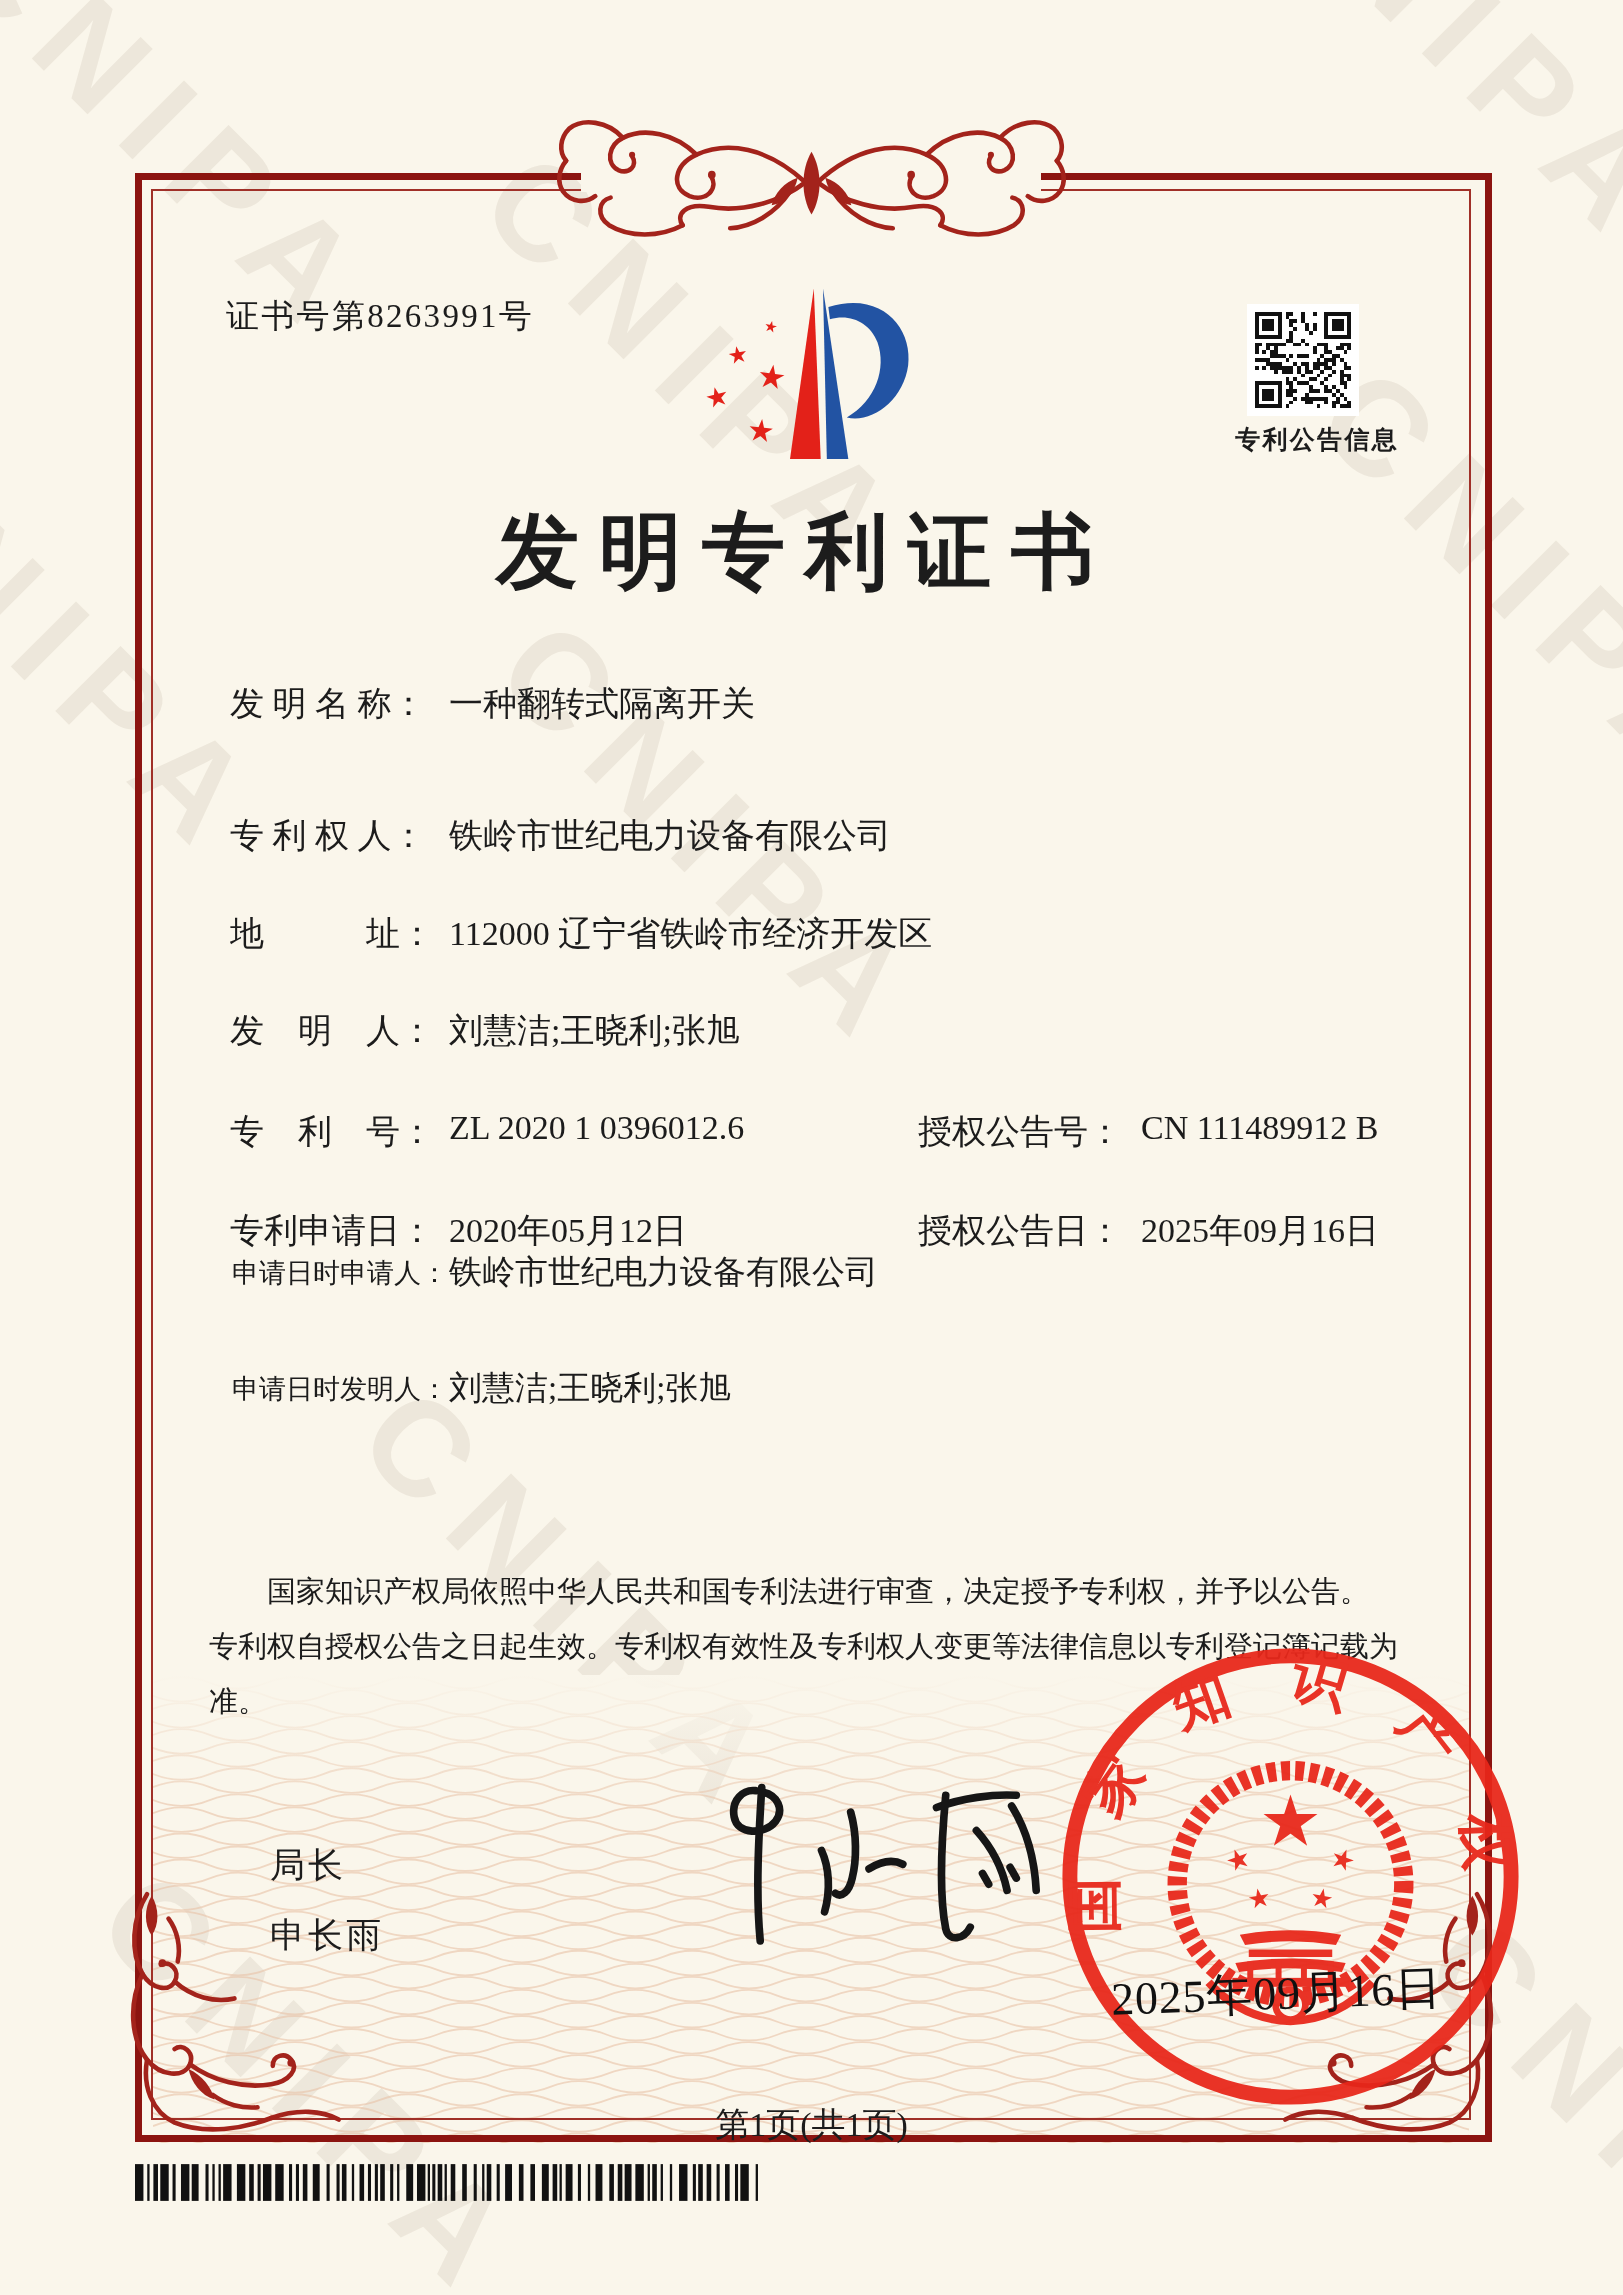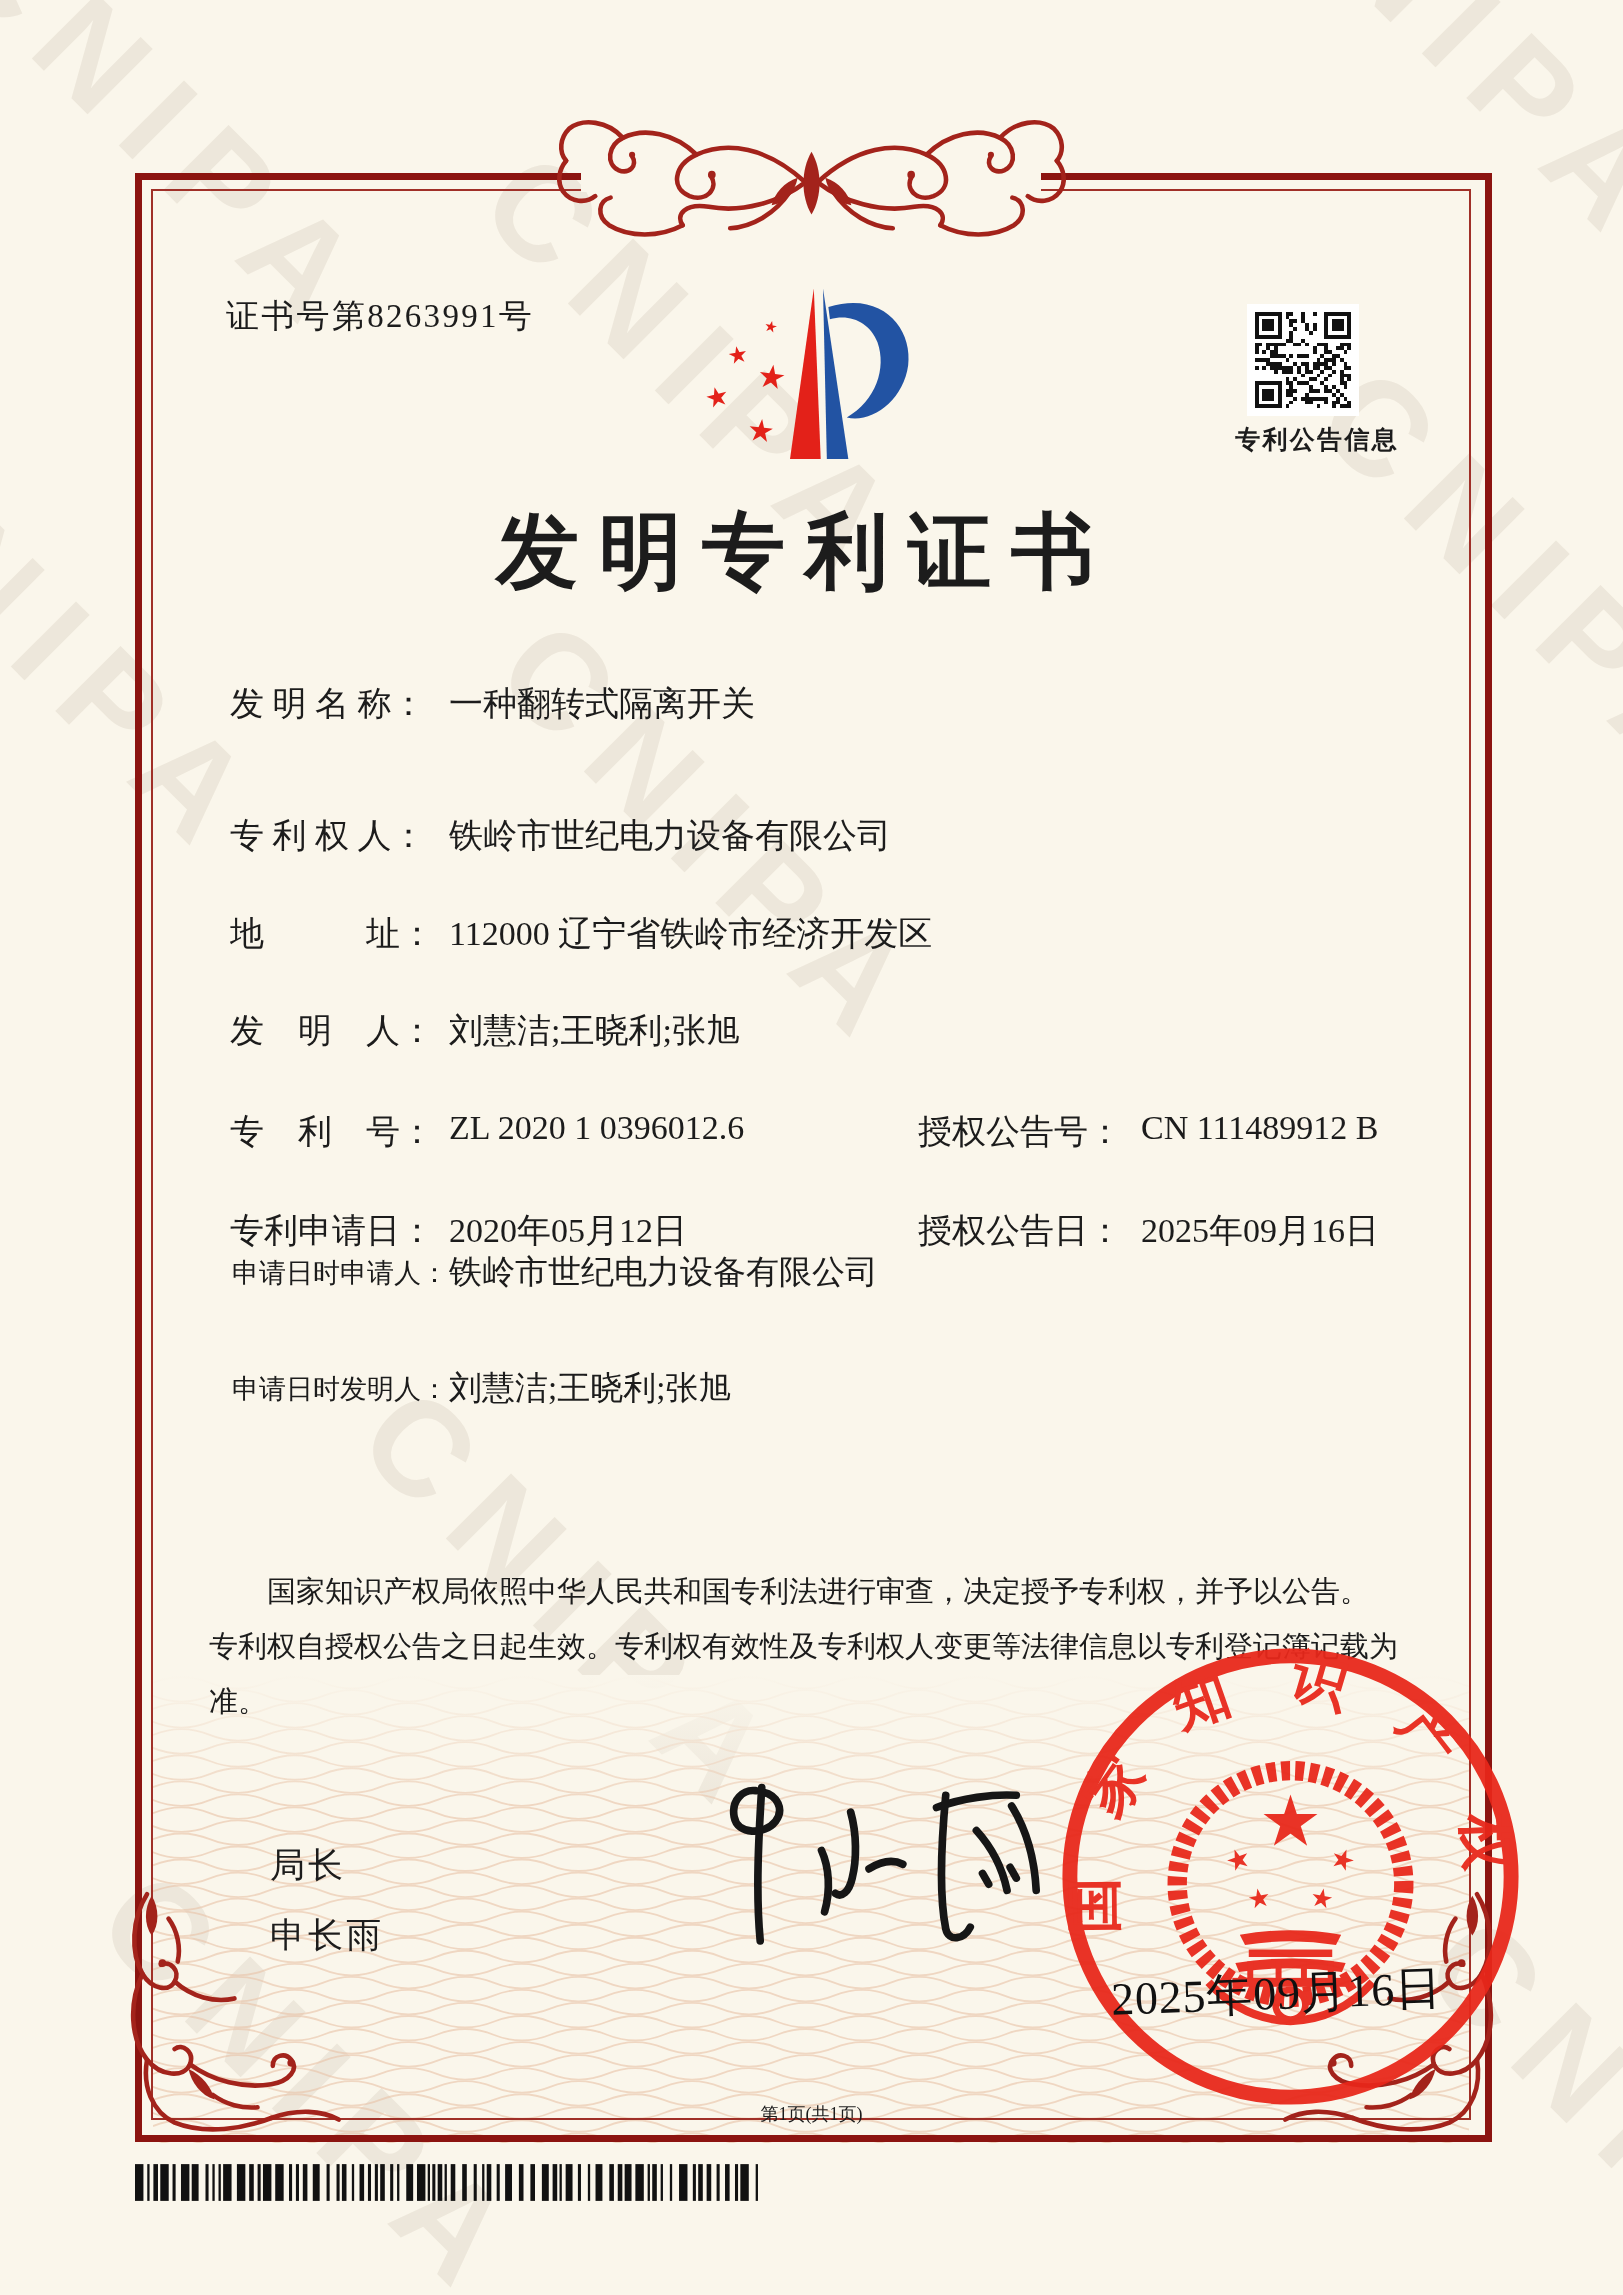--- a/index.html
+++ b/index.html
@@ -40,21 +40,21 @@
   
   .statement{position:absolute; left:209px; top:1564px; width:1236px;
     font-size:29px; line-height:55px;}
   .statement .l1{text-indent:58px;}
   
   .sig-title{position:absolute; left:270px; top:1842px; font-size:35px; letter-spacing:3.1px;}
   .sig-name{position:absolute; left:270px; top:1912px; font-size:35px; letter-spacing:3.1px;}
   
   .seal-date{position:absolute; left:1054px; top:1963px; width:445px; text-align:center;
     font-size:46px; color:#111; transform:rotate(-2deg); letter-spacing:0.8px;}
-  .footer-page{position:absolute; left:0; top:2102px; width:1623px; text-align:center; font-size:18px;}
+  .footer-page{position:absolute; left:0; top:2102px; width:1623px; text-align:center; font-size:34px;}
   .wave-fade{position:absolute; left:153px; top:1648px; width:1316px; height:130px;
     background:linear-gradient(#faf6eb, rgba(250,246,235,0));}
 </style>
 </head>
 <body>
 
 <div class="page">
 
   <div class="wm" style="left:-107px; top:46px;">CNIPA</div>
   <div class="wm" style="left:1196px; top:-46px;">CNIPA</div>

